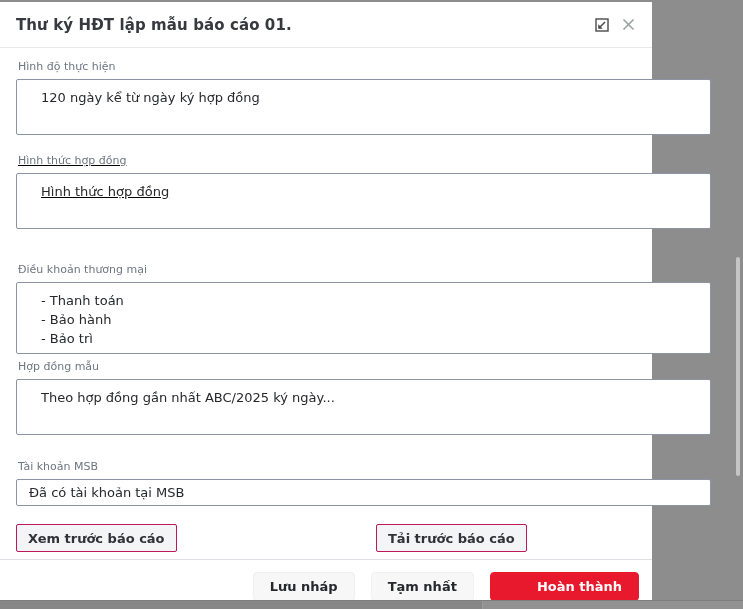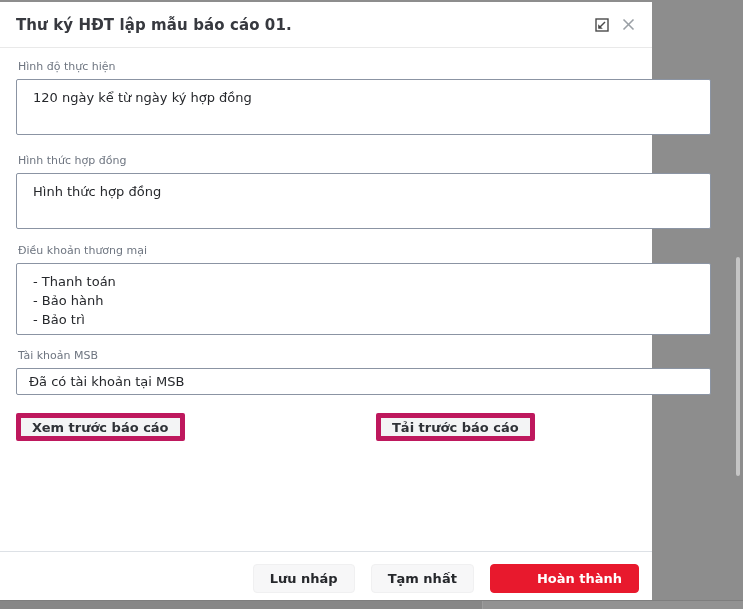--- a/index.html
+++ b/index.html
@@ -18,36 +18,36 @@
   .icon-btn { width: 16px; height: 16px; display: inline-flex; align-items: center; justify-content: center; cursor: pointer; background: none; border: none; }
 
   .dialog-body { flex: 1 1 auto; padding: 12px 32px 0 16px; }
 
   .field { }
   .field-label { display: block; font-size: 11px; color: #6e7580; margin: 0 0 6px 2px; line-height: 13px; }
   .field textarea,
   .field input[type="text"] {
     display: block; width: 695px; border: 1px solid #8b94a3; border-radius: 2px;
     font-family: "DejaVu Sans", "Liberation Sans", sans-serif; font-size: 13px; color: #26282c;
-    padding: 8px 16px; line-height: 19px; resize: none; outline: none; background: #ffffff;
+    padding: 8px 24px; line-height: 19px; resize: none; outline: none; background: #ffffff;
   }
   .field textarea { height: 56px; overflow: hidden; }
   .field textarea.tall { height: 72px; }
   .field input[type="text"] { height: 27px; padding: 6px 12px; }
 
   .f1 { margin-bottom: 19px; }
-  .f2 { margin-bottom: 15px; }
-  .f3 { margin-bottom: 14px; }
+  .f2 { margin-bottom: 34px; text-decoration: underline; }
+  .f3 { margin-bottom: 6px; }
   .f4 { margin-bottom: 25px; }
   .f5 { margin-bottom: 16px; }
 
   .report-actions { position: relative; height: 28px; margin-top: 18px; margin-bottom: 7px; }
   .report-btn {
     position: absolute; top: 0; height: 28px; padding: 0 11px;
-    background: #f3f4f5; border: 5px solid #be185d; border-radius: 2px;
+    background: #f3f4f5; border: 1px solid #be185d; border-radius: 2px;
     font-family: "DejaVu Sans", "Liberation Sans", sans-serif;
     font-size: 13px; font-weight: bold; color: #2f3237; cursor: pointer; white-space: nowrap;
   }
   .report-btn.preview { left: 0; }
   .report-btn.download { left: 360px; }
 
   .dialog-footer { flex: 0 0 auto; border-top: 1px solid #dde1e6; padding: 12px 13px 7px 13px; display: flex; justify-content: flex-end; align-items: center; gap: 16px; }
   .footer-btn {
     height: 29px; padding: 0 16px; border-radius: 4px; border: 1px solid #f0f0f1;
     background: #f7f7f8; color: #26282c; font-family: "DejaVu Sans", "Liberation Sans", sans-serif;
@@ -101,20 +101,24 @@
         <textarea spellcheck="false" style="">Hình thức hợp đồng</textarea>
       </div>
 
       <div class="field f3">
         <label class="field-label">Điều khoản thương mại</label>
         <textarea class="tall" spellcheck="false" style="">- Thanh toán
 - Bảo hành
 - Bảo trì</textarea>
       </div>
 
+      <div class="field f4">
+        <label class="field-label">Hợp đồng mẫu</label>
+        <textarea spellcheck="false" style="">Theo hợp đồng gần nhất ABC/2025 ký ngày...</textarea>
+      </div>
 
       <div class="field f5">
         <label class="field-label">Tài khoản MSB</label>
         <input type="text" spellcheck="false" value="Đã có tài khoản tại MSB" style="">
       </div>
 
       <div class="report-actions">
         <button class="report-btn preview">Xem trước báo cáo</button>
         <button class="report-btn download">Tải trước báo cáo</button>
       </div>

